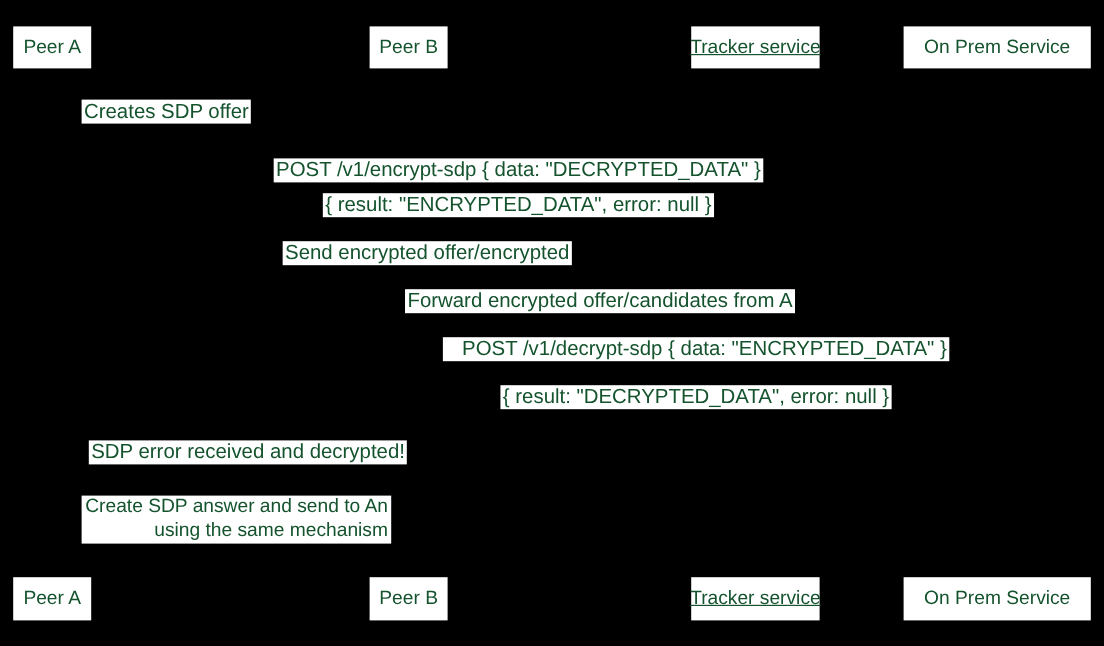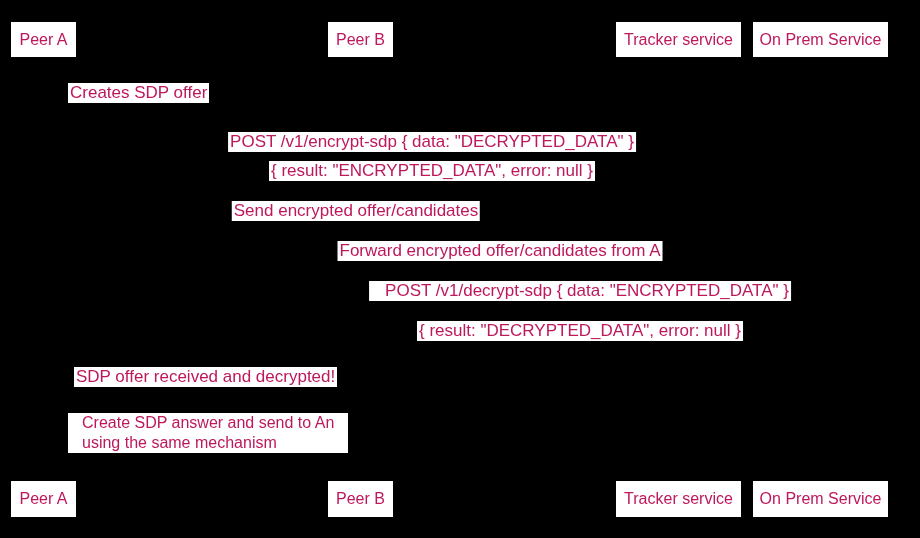--- a/index.html
+++ b/index.html
@@ -7,21 +7,21 @@
     padding: 0;
     background: #000000;
   }
   .canvas {
     position: relative;
     width: 920px;
     height: 538px;
     background: #000000;
     overflow: hidden;
     font-family: "Liberation Sans", sans-serif;
-    color: #be185d;
+    color: #14532d;
   }
   .participant {
     position: absolute;
     height: 35px;
     background: #ffffff;
     display: flex;
     align-items: center;
     justify-content: center;
     font-size: 16px;
     white-space: nowrap;
@@ -36,29 +36,29 @@
     padding: 0 2px;
   }
   .msg.centered {
     transform: translateX(-50%);
   }
   .note {
     position: absolute;
     background: #ffffff;
     font-size: 16px;
     line-height: 20px;
-    text-align: left;
+    text-align: right;
     white-space: nowrap;
-    padding: 0 14px;
+    padding: 0 3px;
   }
   
   .p-peer-a   { left: 11px;  width: 65px; }
-  .p-peer-b   { left: 308px; width: 65px; margin-left: 20px; }
-  .p-tracker  { left: 616px; width: 125px; }
-  .p-onprem   { left: 753px; width: 135px; }
+  .p-peer-b   { left: 308px; width: 65px; }
+  .p-tracker  { left: 576px; width: 107px; text-decoration: underline; }
+  .p-onprem   { left: 753px; width: 156px; }
   .row-top    { top: 22px; }
   .row-bottom { top: 481px; height: 36px; }
 </style>
 </head>
 <body>
 
 <div class="canvas">
 
   <div class="participant p-peer-a row-top">
     <span>Peer A</span>
@@ -72,29 +72,29 @@
   <div class="participant p-onprem row-top">
     <span>On Prem Service</span>
   </div>
 
   <div class="msg" style="left:68px; top:83px;">Creates SDP offer</div>
 
   <div class="msg centered" style="left:432px; top:132px;">POST /v1/encrypt-sdp { data: "DECRYPTED_DATA" }</div>
 
   <div class="msg centered" style="left:432px; top:161px;">{ result: "ENCRYPTED_DATA", error: null }</div>
 
-  <div class="msg centered" style="left:356px; top:201px;">Send encrypted offer/candidates</div>
+  <div class="msg centered" style="left:356px; top:201px;">Send encrypted offer/encrypted</div>
 
   <div class="msg centered" style="left:500px; top:241px;">Forward encrypted offer/candidates from A</div>
 
   <div class="msg centered" style="left:580px; top:281px;padding-left:16px;">POST /v1/decrypt-sdp { data: "ENCRYPTED_DATA" }</div>
 
   <div class="msg centered" style="left:580px; top:321px;">{ result: "DECRYPTED_DATA", error: null }</div>
 
-  <div class="msg" style="left:74px; top:367px;">SDP offer received and decrypted!</div>
+  <div class="msg" style="left:74px; top:367px;">SDP error received and decrypted!</div>
 
   <div class="note" style="left:68px; top:413px;">
     <div>Create SDP answer and send to An</div>
     <div>using the same mechanism</div>
   </div>
 
   <div class="participant p-peer-a row-bottom">
     <span>Peer A</span>
   </div>
   <div class="participant p-peer-b row-bottom">

